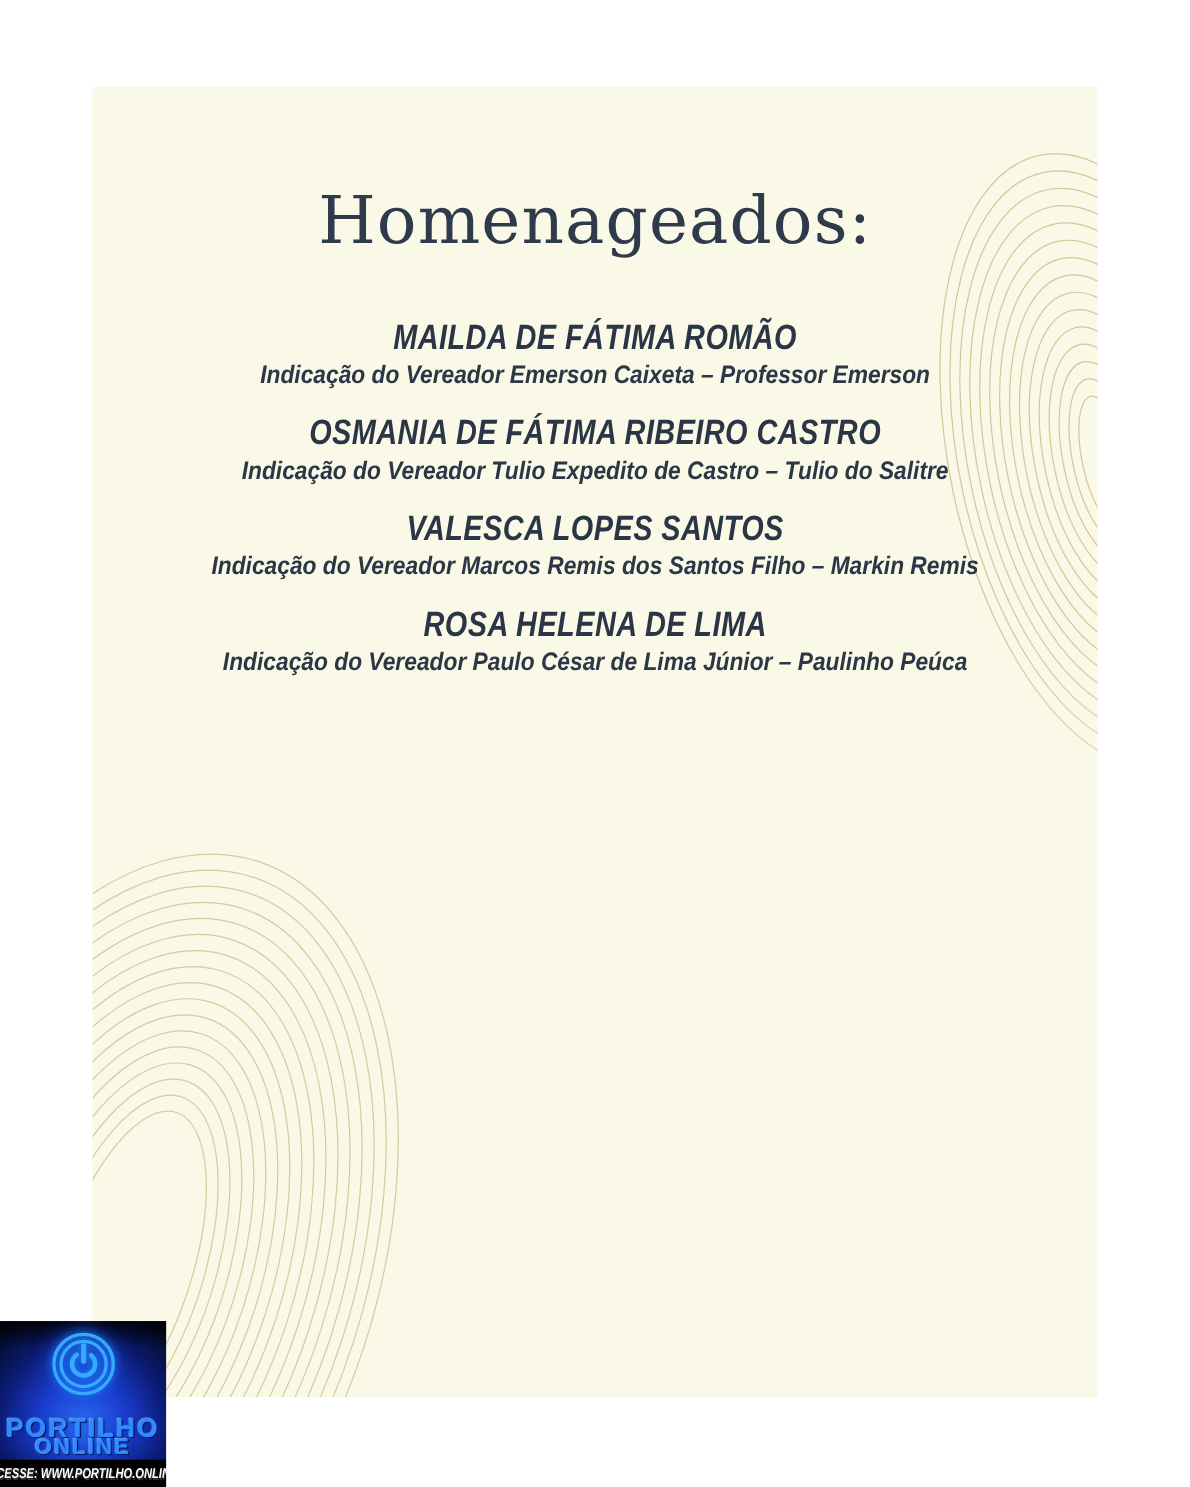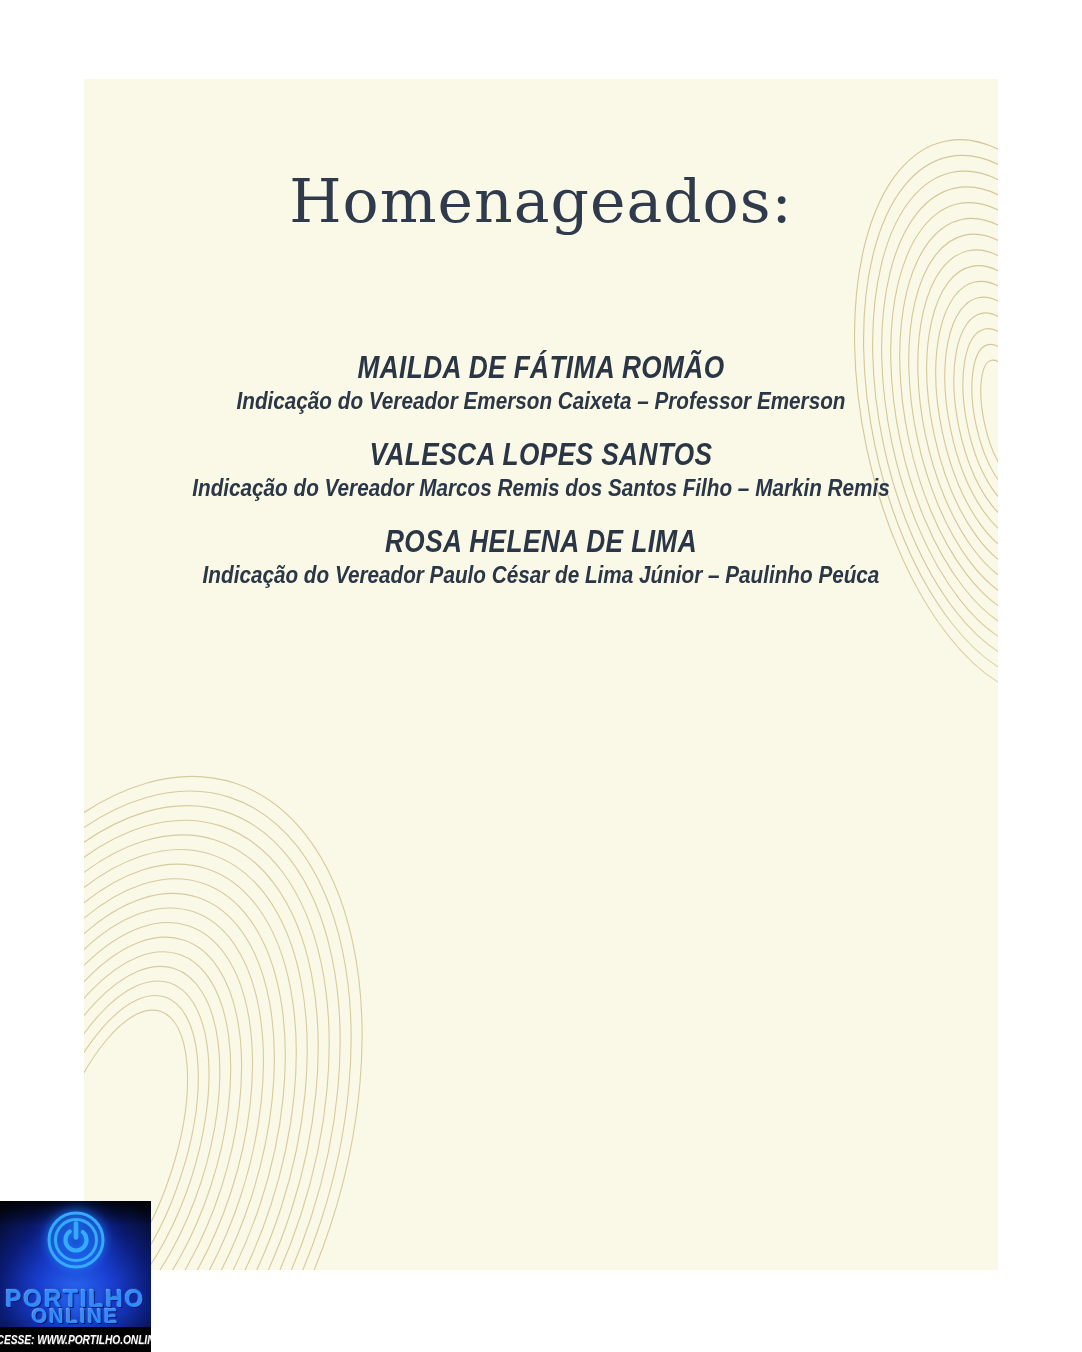--- a/index.html
+++ b/index.html
@@ -17,21 +17,21 @@
     pointer-events:none;
   }
   .content{position:relative;z-index:2;}
   .title{
     margin:92px 0 0 0;text-align:center;
     font-family:"DejaVu Serif","Liberation Serif",serif;
     font-size:60px;font-weight:400;line-height:1;
     color:#2f3b4c;letter-spacing:1px;
   }
   .entries{
-    margin-top:120px;display:flex;flex-direction:column;gap:24px;
+    margin-top:59px;display:flex;flex-direction:column;gap:24px;
   }
   .entry{display:flex;flex-direction:column;gap:5px;}
   .name{
     text-align:center;font-weight:700;font-style:italic;
     font-size:32px;line-height:33px;color:#2a3645;
     transform:scaleX(.82);letter-spacing:.5px;white-space:nowrap;
   }
   .indication{
     text-align:center;font-weight:700;font-style:italic;
     font-size:23px;line-height:25px;color:#2b3747;
@@ -126,20 +126,24 @@
 
     <div class="content">
       <h1 class="title">Homenageados:</h1>
 
       <div class="entries">
         <div class="entry">
           <div class="name">MAILDA DE FÁTIMA ROMÃO</div>
           <div class="indication">Indicação do Vereador Emerson Caixeta – Professor Emerson</div>
         </div>
         <div class="entry">
+          <div class="name">OSMANIA DE FÁTIMA RIBEIRO CASTRO</div>
+          <div class="indication">Indicação do Vereador Tulio Expedito de Castro – Tulio do Salitre</div>
+        </div>
+        <div class="entry">
           <div class="name">VALESCA LOPES SANTOS</div>
           <div class="indication">Indicação do Vereador Marcos Remis dos Santos Filho – Markin Remis</div>
         </div>
         <div class="entry">
           <div class="name">ROSA HELENA DE LIMA</div>
           <div class="indication">Indicação do Vereador Paulo César de Lima Júnior – Paulinho Peúca</div>
         </div>
       </div>
     </div>
   </div>

